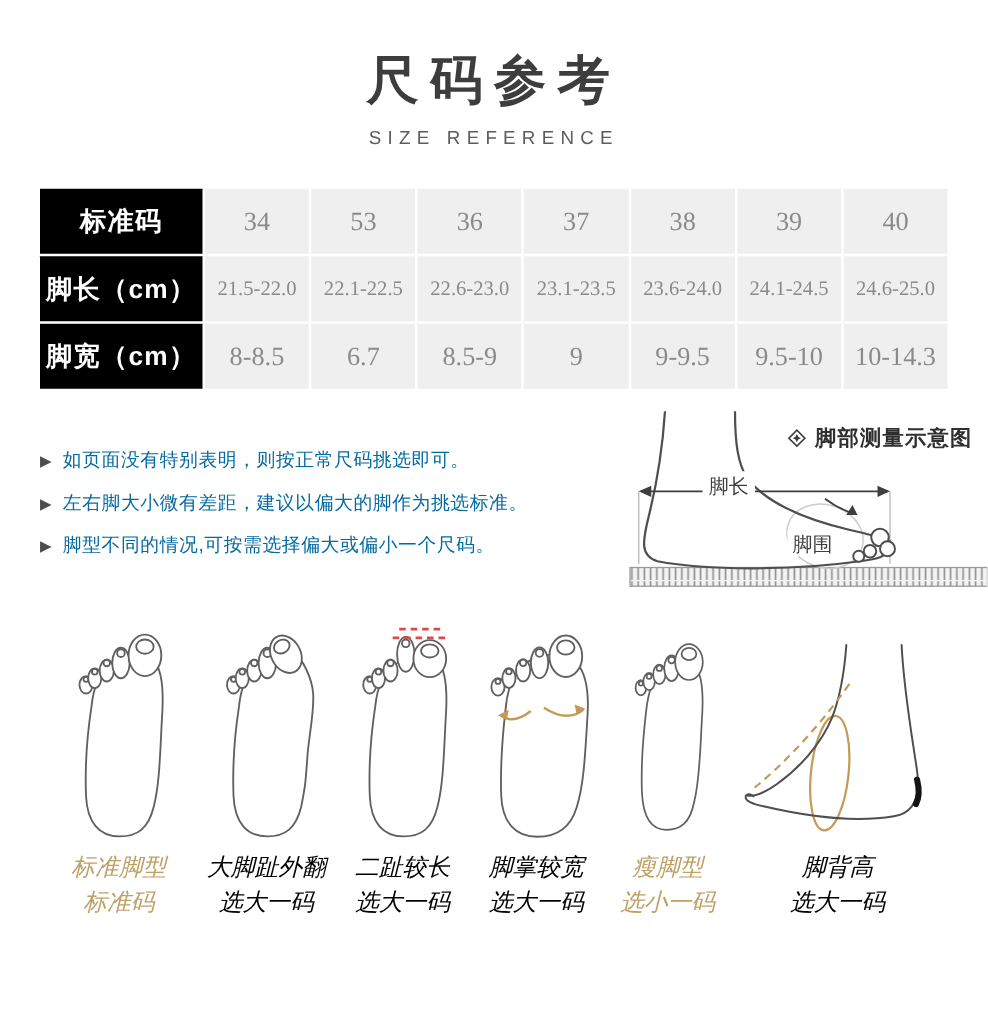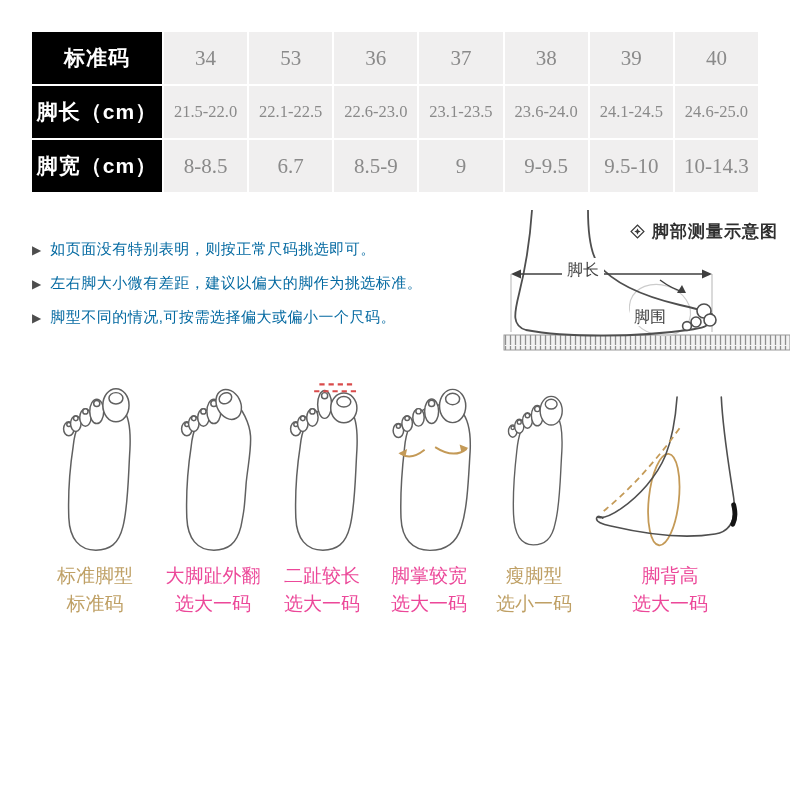--- a/index.html
+++ b/index.html
@@ -24,30 +24,34 @@
   .note { display:flex; align-items:center; margin-bottom:15px; }
   .note-bullet { color:#4d4d4d; font-size:12px; margin-right:9px; flex:0 0 auto; }
   .note-text { color:#0369a1; font-size:15px; letter-spacing:0.5px; white-space:nowrap; }
 
   .diagram { position:relative; flex:0 0 302px; }
   .diagram-title { position:absolute; top:10px; right:12px; display:flex; align-items:center; gap:6px; }
   .diagram-title span { font-size:17px; color:#2f2f2f; font-weight:600; letter-spacing:1px; }
 
   
   .feet { display:flex; align-items:flex-end; margin-top:6px; }
-  .foot-fig { display:flex; flex-direction:column; align-items:center; }
-  .cap { font-size:19px; line-height:28px; color:#ec4899; text-align:center; white-space:nowrap; }
+  .foot-fig { display:flex; flex-direction:column; align-items:center;font-style:italic; }
+  .cap { font-size:19px; line-height:28px; color:#000000; text-align:center; white-space:nowrap; }
   .cap.gold { color:#bfa065; }
   figcaption { margin-top:9px; }
 </style>
 </head>
 <body>
 
 <div class="page">
 
+  <div class="header">
+    <div class="title">尺码参考</div>
+    <div class="subtitle">SIZE REFERENCE</div>
+  </div>
 
   <table class="size-table">
     <tbody>
         <tr>
       <th>标准码</th>
       <td>34</td>
       <td>53</td>
       <td>36</td>
       <td>37</td>
       <td>38</td>

